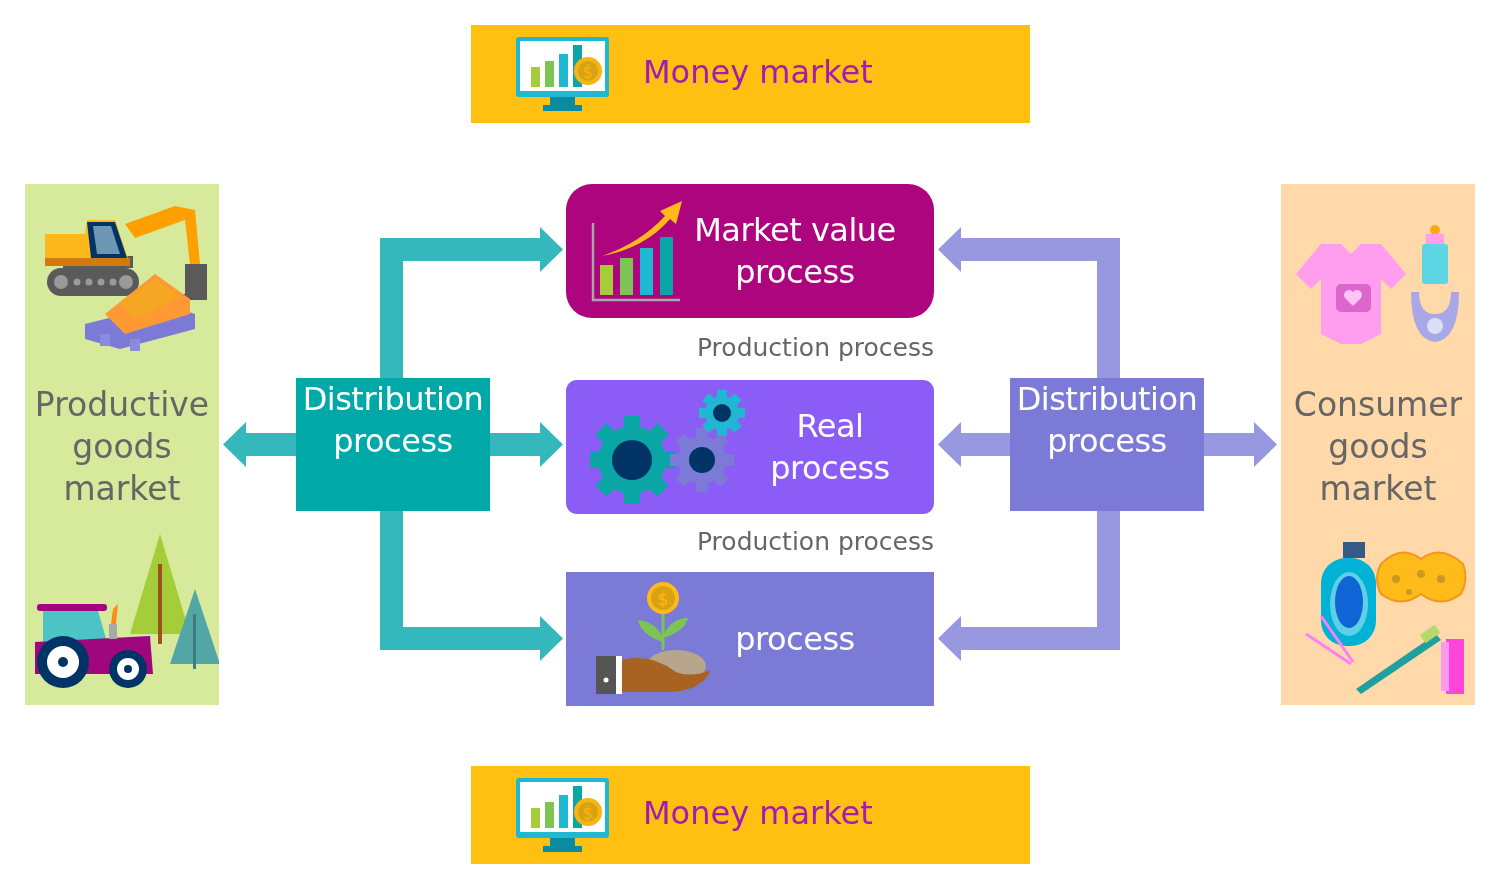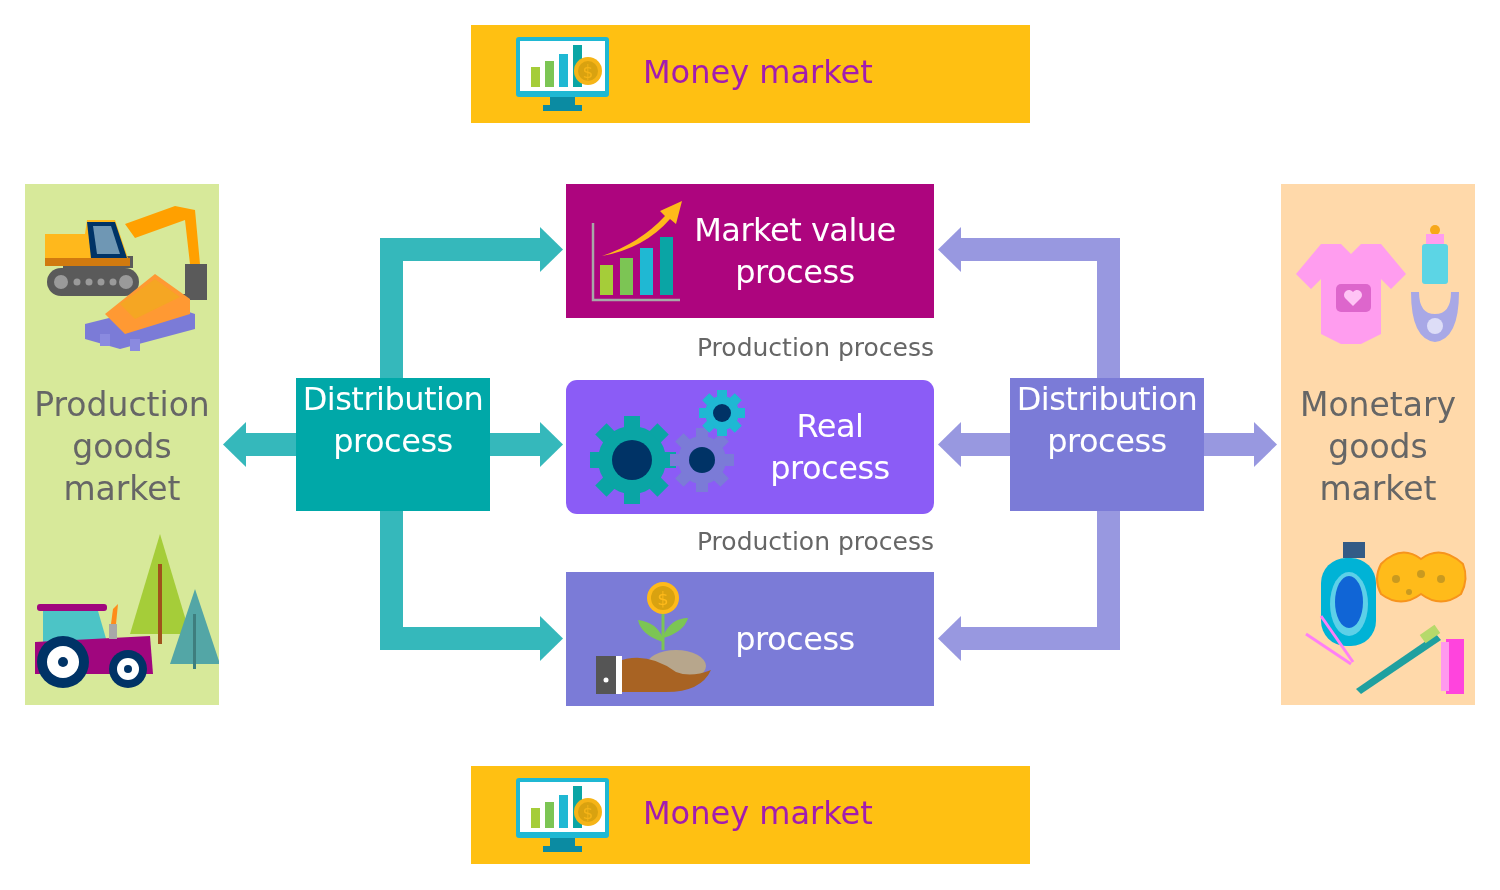--- a/index.html
+++ b/index.html
@@ -106,21 +106,21 @@
 
     <g>
       <polygon points="60,130 140,110 170,120 170,135 95,155 60,145" fill="#7B7BD7"></polygon>
       <rect x="75" y="140" width="10" height="12" fill="#8A8AE0"></rect>
       <rect x="105" y="145" width="10" height="12" fill="#8A8AE0"></rect>
       <polygon points="80,120 130,80 165,105 165,120 100,140" fill="#FF9933"></polygon>
       <polygon points="95,110 130,85 155,103 110,125" fill="#F5A623"></polygon>
     </g>
   </svg>
   <div class="label">
-    <div>Production</div>
+    <div>Productive</div>
     <div>goods</div>
     <div>market</div>
   </div>
   <svg class="illus" style="top:340px;" width="194" height="170" viewBox="0 0 194 170">
     <g>
       <polygon points="135,10 105,110 165,110" fill="#A5CD39"></polygon>
       <rect x="133" y="40" width="4" height="80" fill="#A0521C"></rect>
       <polygon points="170,65 145,140 195,140" fill="#53A6A6"></polygon>
       <rect x="168" y="90" width="3" height="55" fill="#3E7E7E"></rect>
     </g>
@@ -151,21 +151,21 @@
       <circle cx="154" cy="16" r="5" fill="#F7A81B"></circle>
       <rect x="145" y="20" width="18" height="10" fill="#FF9DEF"></rect>
       <rect x="141" y="30" width="26" height="40" rx="3" fill="#5CD5E5"></rect>
     </g>
     <g>
       <path d="M130,78 Q130,125 154,128 Q178,125 178,78 L170,78 Q170,100 154,100 Q138,100 138,78 Z" fill="#A8A8E6"></path>
       <circle cx="154" cy="112" r="8" fill="#DDDDF7"></circle>
     </g>
   </svg>
   <div class="label">
-    <div>Monetary</div>
+    <div>Consumer</div>
     <div>goods</div>
     <div>market</div>
   </div>
   <svg class="illus" style="top:350px;" width="194" height="160" viewBox="0 0 194 160">
     <g>
       <rect x="62" y="8" width="22" height="16" fill="#335B86"></rect>
       <rect x="40" y="24" width="55" height="88" rx="25" fill="#00B3D6"></rect>
       <ellipse cx="68" cy="70" rx="19" ry="32" fill="#5DD0E8"></ellipse>
       <ellipse cx="68" cy="68" rx="14" ry="26" fill="#1065D6"></ellipse>
     </g>
@@ -184,21 +184,21 @@
       <path d="M75,155 L155,100 L160,106 L80,160 Z" fill="#1FA0A0"></path>
       <rect x="140" y="95" width="18" height="10" fill="#B6D96B" transform="rotate(-35 149 100)"></rect>
     </g>
     <g>
       <rect x="165" y="105" width="18" height="55" fill="#FF44DD"></rect>
       <rect x="160" y="108" width="8" height="49" fill="#FF99EE"></rect>
     </g>
   </svg>
 </div>
 
-<div class="box proc" style="top:184px; background:#AD057E;">
+<div class="box proc" style="top:184px; background:#AD057E;border-radius:26px;">
   <svg style="left:24px; top:14px;" width="92" height="105" viewBox="0 0 92 105">
     <polyline points="3,25 3,102 90,102" fill="none" stroke="#A8A8A8" stroke-width="2.5"></polyline>
     <rect x="10" y="67" width="13" height="30" fill="#A5CD39"></rect>
     <rect x="30" y="60" width="13" height="37" fill="#7CC554"></rect>
     <rect x="50" y="50" width="13" height="47" fill="#1FB8D3"></rect>
     <rect x="70" y="39" width="13" height="58" fill="#0AA5A5"></rect>
     <path d="M12,58 Q50,45 75,18 L70,13 L92,3 L86,26 L80,21 Q55,50 12,58 Z" fill="#FFBA1A"></path>
   </svg>
   <div class="label txt">
     <div>Market value</div>

